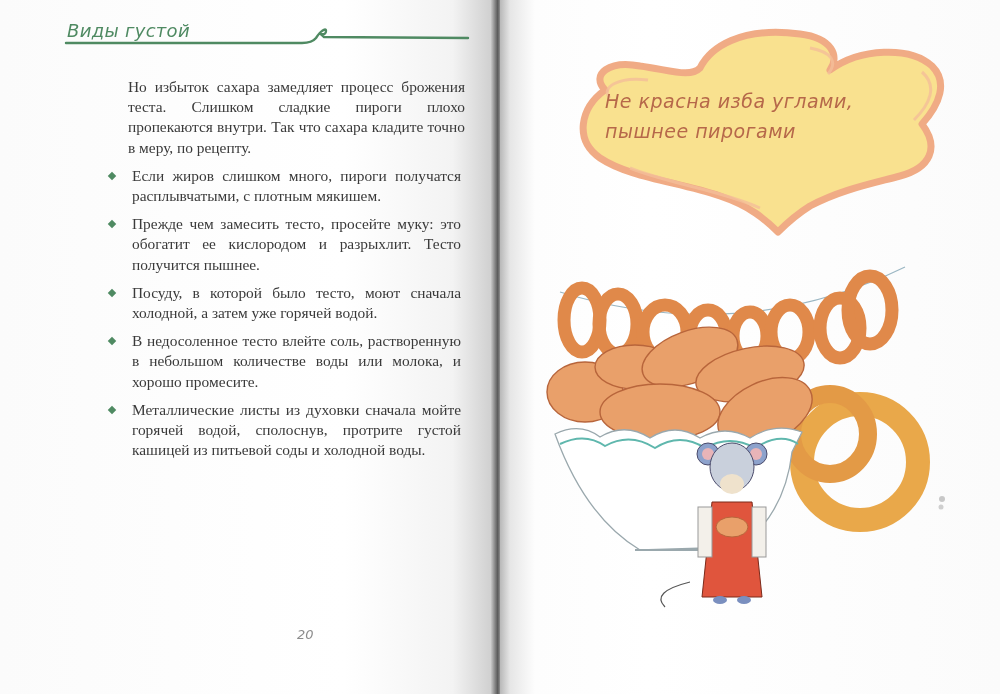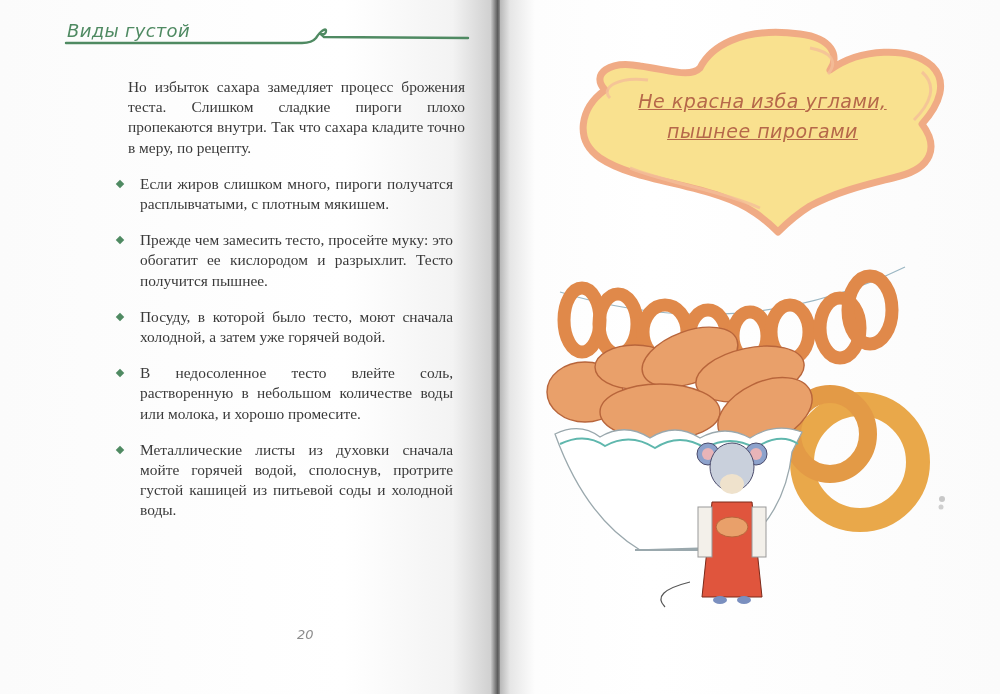--- a/index.html
+++ b/index.html
@@ -31,40 +31,39 @@
   }
   .head-rule { position: absolute; left: 64px; top: 26px; width: 406px; height: 24px; }
 
   .body-text {
     position: absolute; left: 124px; top: 73px; width: 345px;
     font-size: 15.4px; line-height: 20.2px; color: #3a3a3a;
     text-align: justify;
   }
   .body-text p { margin: 4px; text-indent: 0; }
   .bullets { list-style: none; margin: 0; padding: 0; }
-  .bullets li { position: relative; margin: 16px; }
+  .bullets li { position: relative; margin: 8px; }
   .bullet-dot {
     position: absolute; left: -23px; top: 7px; width: 6px; height: 6px;
     background: #4f8a62; transform: rotate(45deg);
   }
 
   .page-number {
     position: absolute; left: 263px; top: 627px;
     font-family: "DejaVu Sans", sans-serif; font-style: italic;
     font-size: 13px; color: #8c8c8c; margin-left: 34px;
   }
 
   
   .heart { position: absolute; left: 570px; top: 8px; width: 380px; height: 230px; }
   .proverb {
     position: absolute; left: 605px; top: 86px; width: 315px;
     font-family: "DejaVu Sans", sans-serif; font-style: italic;
-    font-size: 19px; line-height: 30px; color: #b6684a; text-align: center;
+    font-size: 19px; line-height: 30px; color: #b6684a; text-align: left;
     letter-spacing: 0.5px;
-    text-decoration: underline;
   }
   .illustration { position: absolute; left: 540px; top: 262px; width: 400px; height: 350px; }
   .smudge { position: absolute; left: 936px; top: 494px; width: 12px; height: 18px; }
 </style>
 </head>
 <body>
 
 <div class="spread">
 
   <div class="page-left">

